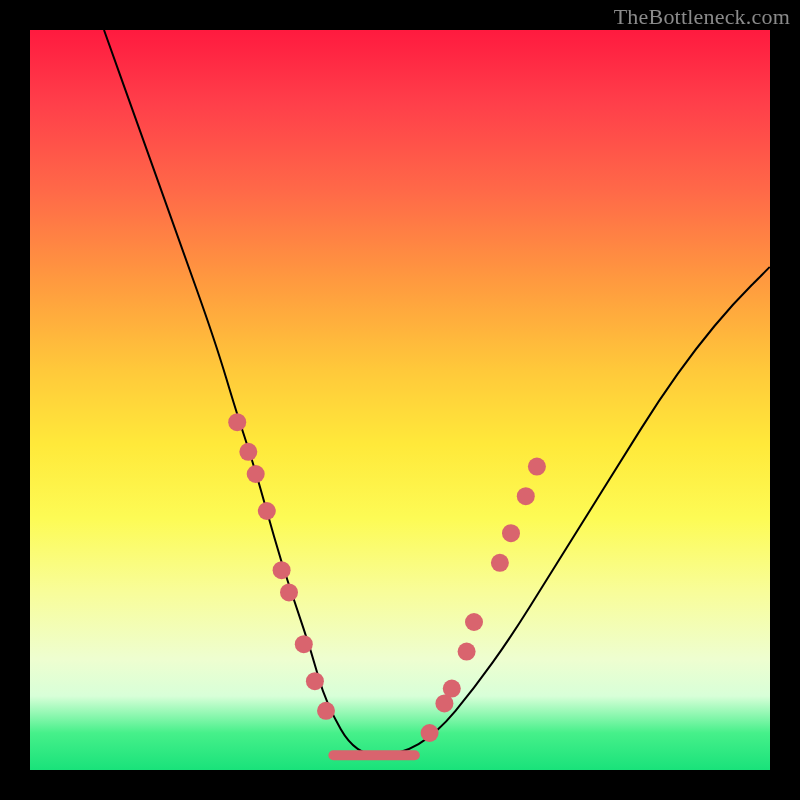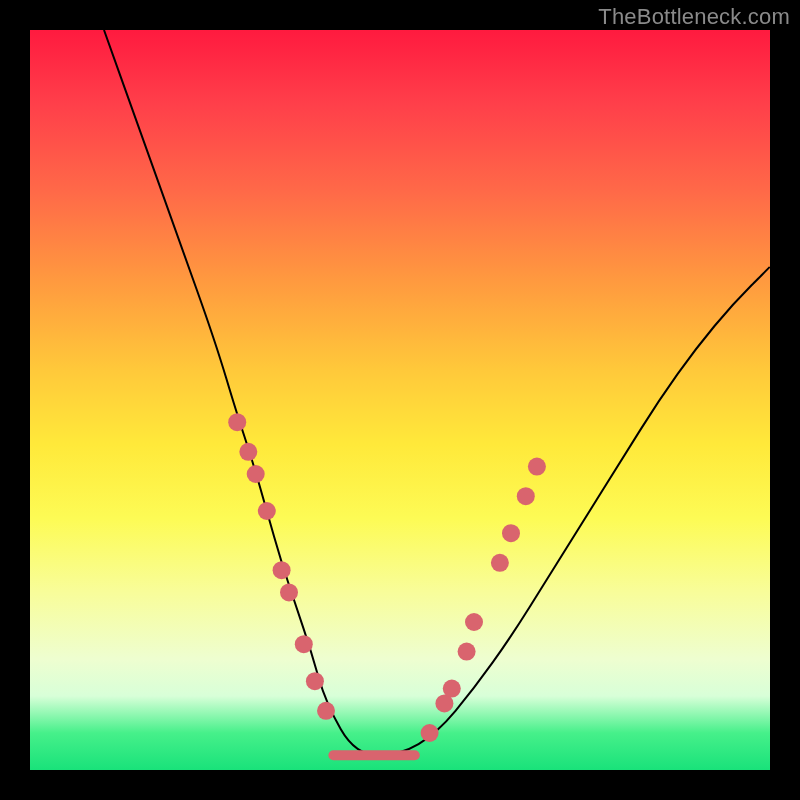--- a/index.html
+++ b/index.html
@@ -38,21 +38,21 @@
         #eefed0 85%,
         #d8ffd8 90%,
         #46f08a 95%,
         #19e27a 100%
       );
   }
   .watermark {
     position: absolute;
     top: 4px;
     right: 10px;
-    font-family: Liberation Sans, sans-serif;
+    font-family: Liberation Serif, serif;
     font-size: 22px;
     font-weight: 500;
     color: #8a8a8a;
     letter-spacing: 0.2px;
     user-select: none;
   }
   svg.curve {
     position: absolute;
     left: 0;
     top: 0;

